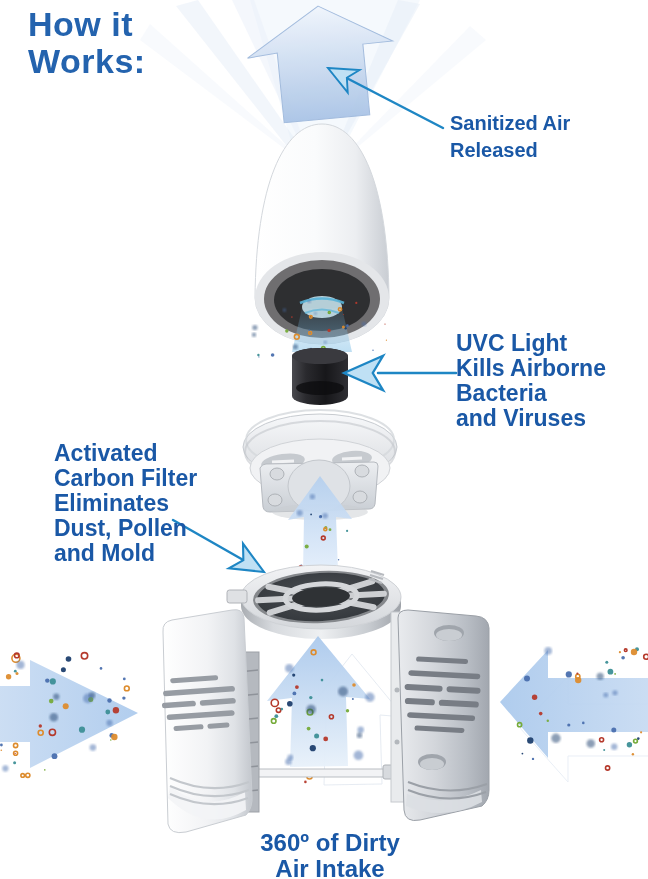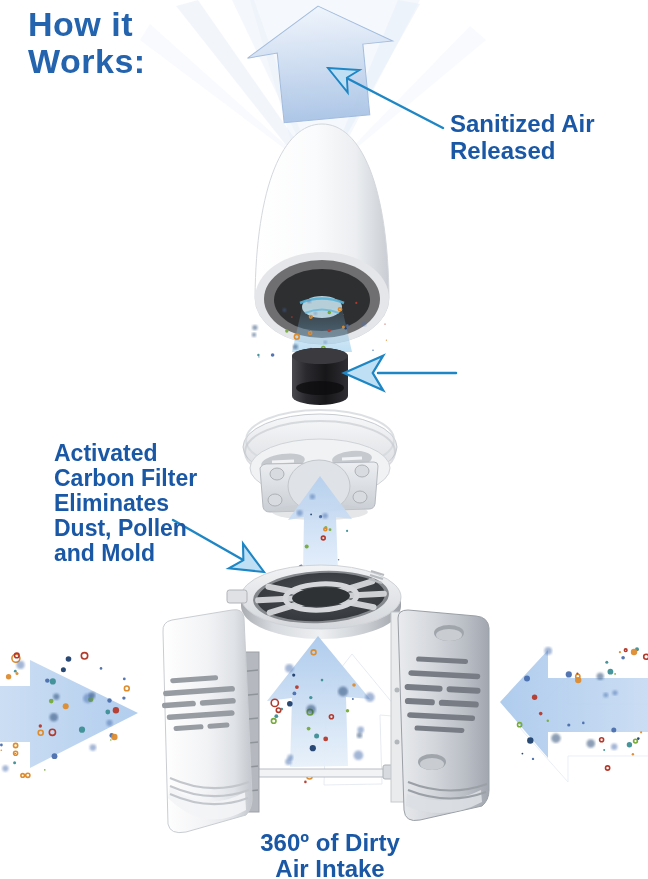--- a/index.html
+++ b/index.html
@@ -1,21 +1,21 @@
 <!DOCTYPE html>
 <html style="--title_blue: #2463ae; --label_blue: #1a58a6; --leader_stroke: #1e86c4; --leader_fill: #bfe0f4; --soft_arrow_blue: #aec8e9; --intake_arrow_blue: #b6cfec;"><head>
 <meta charset="utf-8">
 <style>
   html,body{margin:0;padding:0;background:#fff;}
   .stage{position:relative;width:648px;height:879px;background:#ffffff;overflow:hidden;
          font-family:"Liberation Sans",sans-serif;}
   .scene{position:absolute;left:0;top:0;}
   .label{position:absolute;white-space:pre-line;font-weight:bold;color:var(--label_blue);z-index:5;}
   .title{left:28px;top:6px;font-size:34px;line-height:37px;letter-spacing:.5px;color:var(--title_blue);}
-  .lbl-sanitized{left:450px;top:110px;font-size:24px;line-height:27px;}
+  .lbl-sanitized{left:450px;top:110px;font-size:20px;line-height:27px;}
   .lbl-uvc{left:456px;top:331px;font-size:23px;line-height:25px;}
   .lbl-carbon{left:28px;top:441px;font-size:23px;line-height:25px;margin-left:26px;}
   .lbl-intake{left:210px;top:830px;width:240px;text-align:center;font-size:24px;line-height:26px;}
 </style>
 </head>
 <body>
 
 <div class="stage">
 
 <svg class="scene" width="648" height="879" viewBox="0 0 648 879">
@@ -445,20 +445,24 @@
         <circle cx="615.0" cy="692.8" r="2.6" fill="#4a6fae" opacity="0.5" filter="url(#pblur)"></circle>
         <circle cx="619.9" cy="652.2" r="1.1" fill="#dd8c2e" opacity="0.95"></circle>
         <circle cx="646.2" cy="656.8" r="2.5" fill="none" stroke="#b5392b" stroke-width="1.6"></circle>
       </g>
 </svg>
 
 <div class="label title">How it
 Works:</div>
 <div class="label lbl-sanitized">Sanitized Air
 Released</div>
+<div class="label lbl-uvc">UVC Light
+Kills Airborne
+Bacteria
+and Viruses</div>
 <div class="label lbl-carbon">Activated
 Carbon Filter
 Eliminates
 Dust, Pollen
 and Mold</div>
 <div class="label lbl-intake">360º of Dirty
 Air Intake</div>
 
 </div>
 

